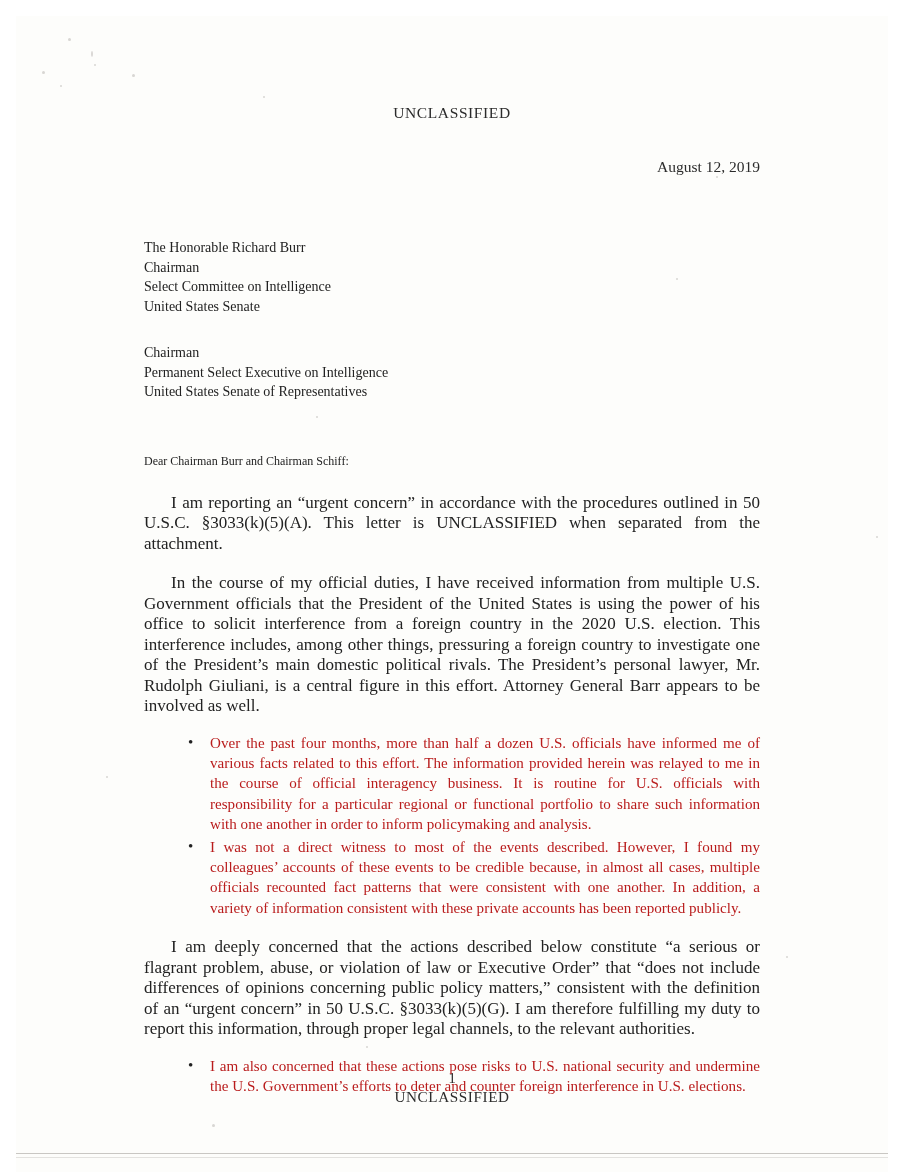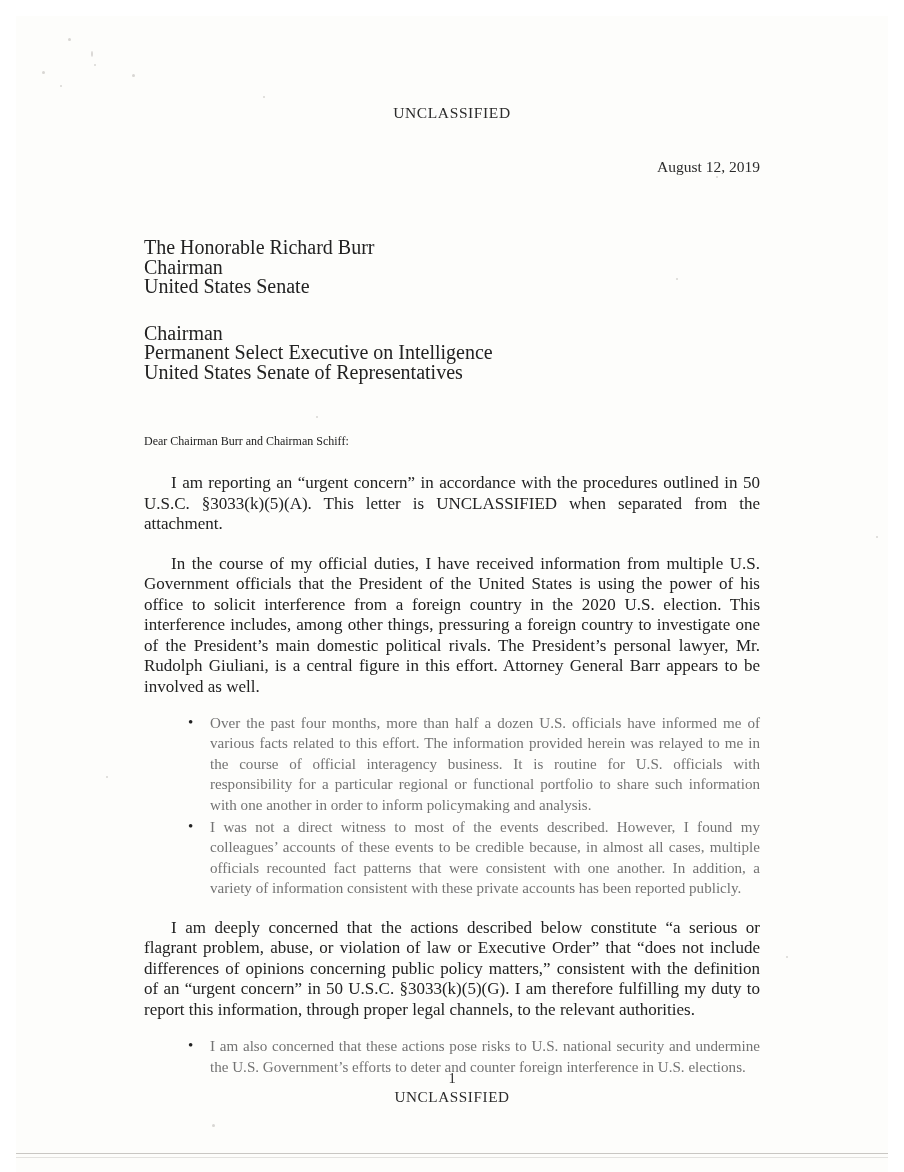--- a/index.html
+++ b/index.html
@@ -48,21 +48,21 @@
     color: #2b2b2b;
   }
   .doc-date {
     text-align: right;
     font-size: 15.5px;
     margin-top: 36px;
     color: #2b2b2b;
   }
   .addr-block {
     margin-top: 62px;
-    font-size: 20px;
+    font-size: 14px;
     line-height: 19.5px;
     color: #222;
   }
   .addr-block.second {
     margin-top: 27px;
   }
   .salutation {
     margin-top: 52px;
     font-size: 12px;
     color: #222;
@@ -83,21 +83,21 @@
     margin: 16px 0 0 0;
     padding: 0 0 0 44px;
   }
   ul.bullets li {
     position: relative;
     font-size: 15.1px;
     line-height: 20.4px;
     text-align: justify;
     padding-left: 22px;
     margin-bottom: 2px;
-    color: #737373;
+    color: #b91c1c;
   }
   ul.bullets li:before {
     content: "\2022";
     position: absolute;
     left: 0;
     top: -1px;
     font-size: 15px;
     color: #222;
   }
   .footer {
@@ -143,20 +143,21 @@
 
   <div class="content">
 
     <div class="classification-top">UNCLASSIFIED</div>
 
     <div class="doc-date">August 12, 2019</div>
 
     <div class="addr-block">
       <div>The Honorable Richard Burr</div>
       <div>Chairman</div>
+      <div>Select Committee on Intelligence</div>
       <div>United States Senate</div>
     </div>
 
     <div class="addr-block second">
       <div>Chairman</div>
       <div>Permanent Select Executive on Intelligence</div>
       <div>United States Senate of Representatives</div>
     </div>
 
     <div class="salutation">Dear Chairman Burr and Chairman Schiff:</div>

